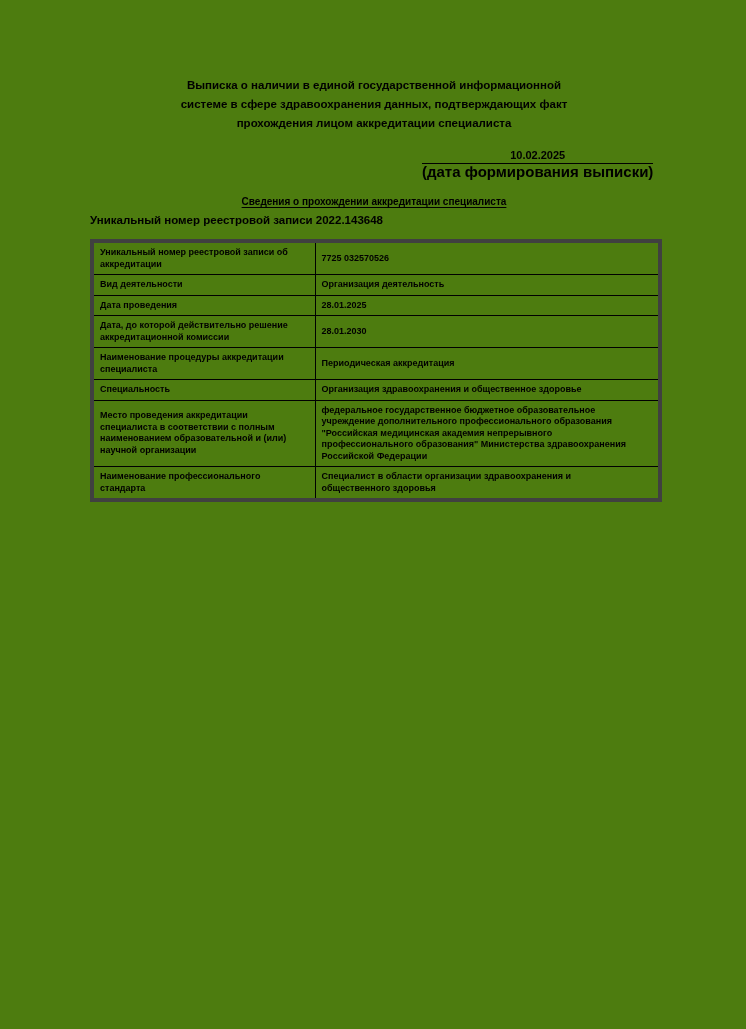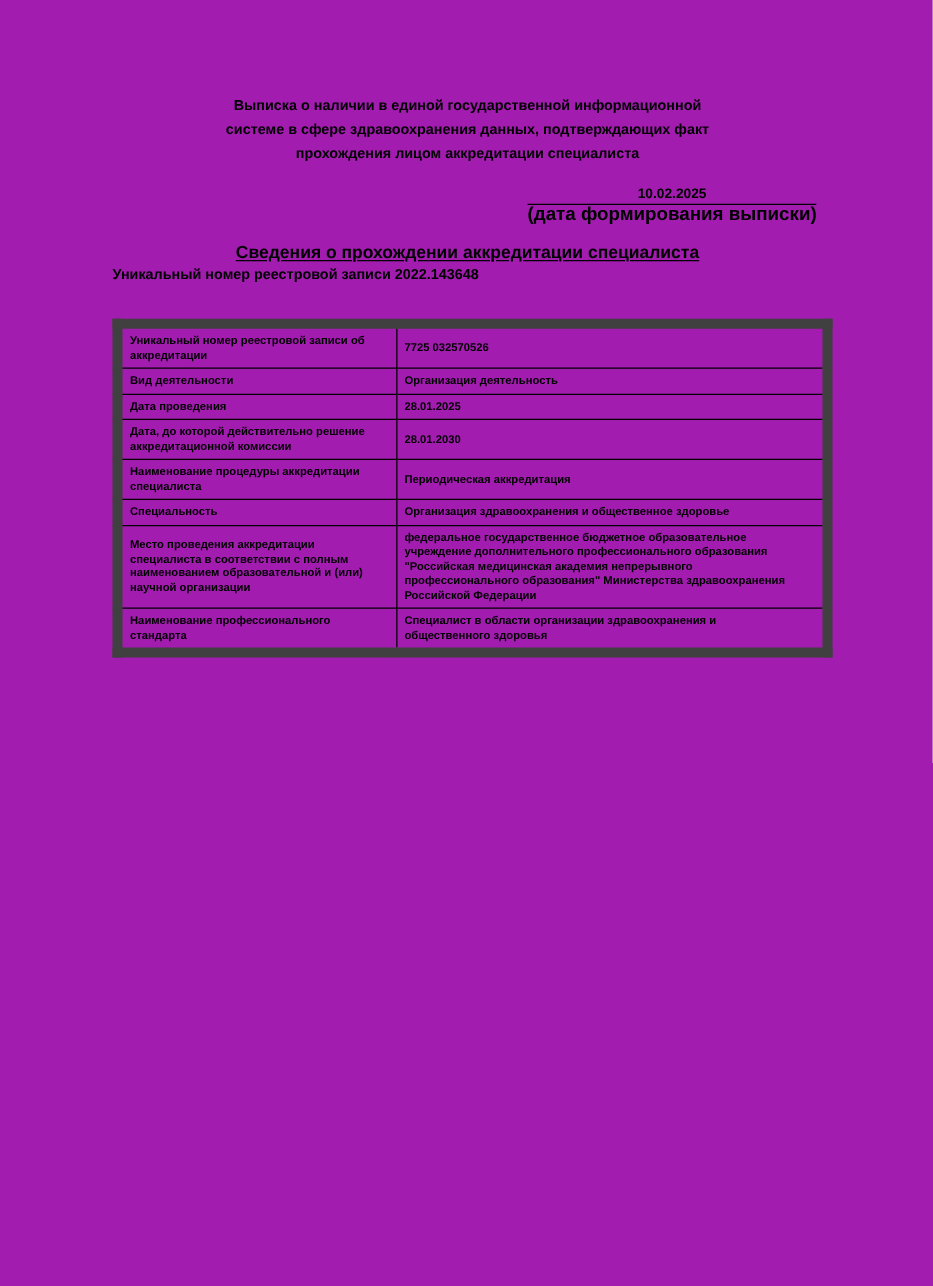--- a/index.html
+++ b/index.html
@@ -12,21 +12,21 @@
     height: 1029px;
     font-family: "Liberation Sans", sans-serif;
     font-weight: bold;
     color: #000000;
     overflow: hidden;
   }
   .page {
     box-sizing: border-box;
     width: 746px;
     height: 1029px;
-    background: #a21caf;
+    background: #4d7c0f;
     padding: 76px 88px 0 90px;
   }
   .doc-title {
     font-size: 11.5px;
     line-height: 19px;
     text-align: center;
     white-space: pre-line;
   }
   .date-block {
     margin-top: 16px;
@@ -49,37 +49,37 @@
   }
   .summary {
     margin-top: 18px;
     font-size: 9px;
     line-height: 15px;
     text-align: center;
     white-space: pre-line;
   }
   .section-heading {
     margin-top: 17px;
-    font-size: 14px;
+    font-size: 10px;
     line-height: 13px;
     text-align: center;
     text-decoration: underline;
     text-underline-offset: 2px;
   }
   .registry-heading {
     margin-top: 5px;
     font-size: 11.5px;
     line-height: 15px;
   }
   table.acc-table {
-    margin-top: 27px;
+    margin-top: 11px;
     border-collapse: collapse;
     table-layout: fixed;
     width: 568px;
-    border: 8px solid #404040;
+    border: 4px solid #404040;
   }
   table.acc-table col.c1 { width: 223px; }
   table.acc-table col.c2 { width: 345px; }
   table.acc-table td {
     border: 1px solid #000000;
     font-size: 9px;
     line-height: 11.5px;
     font-weight: bold;
     padding: 4px 4px 4px 6px;
     vertical-align: middle;

